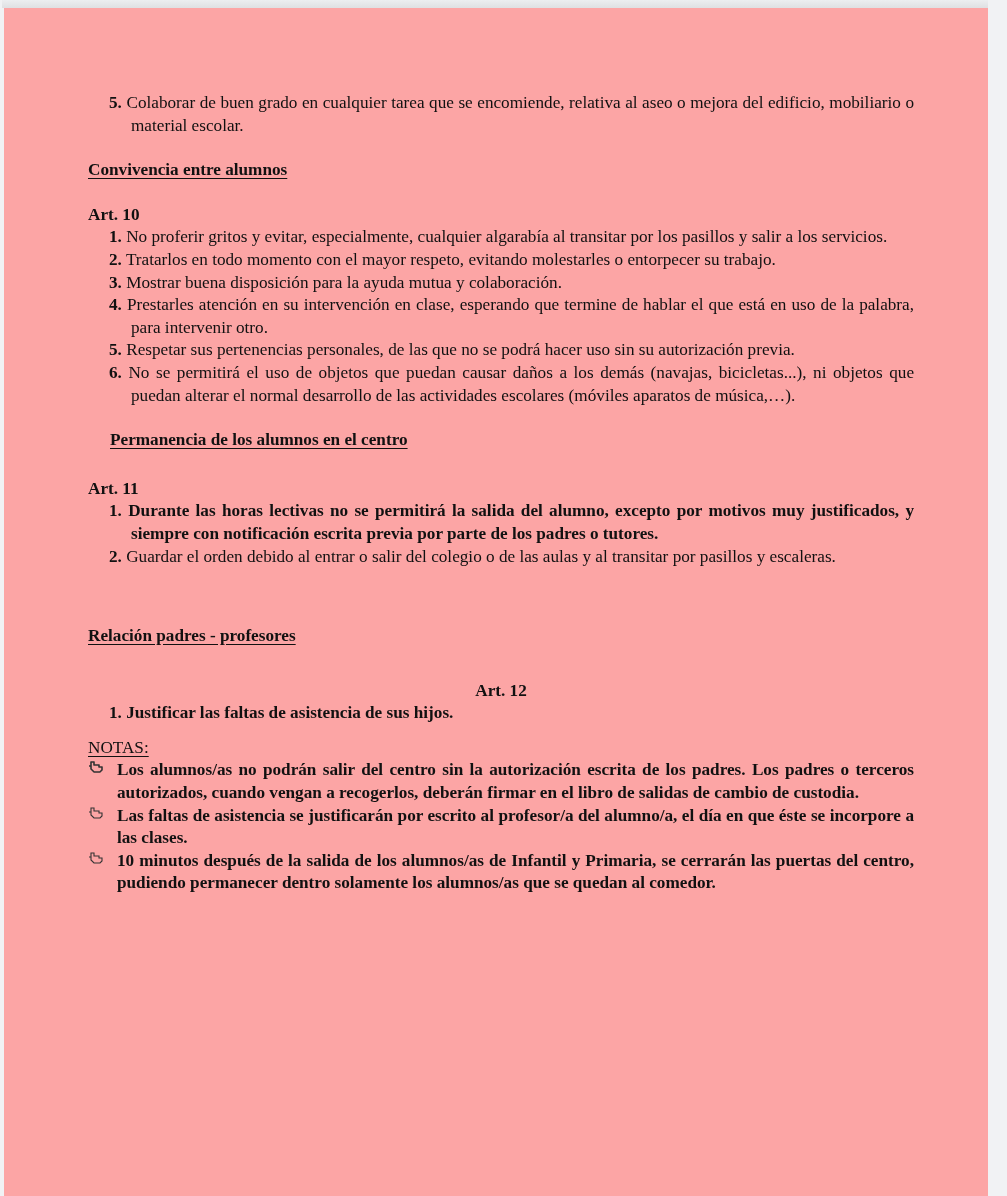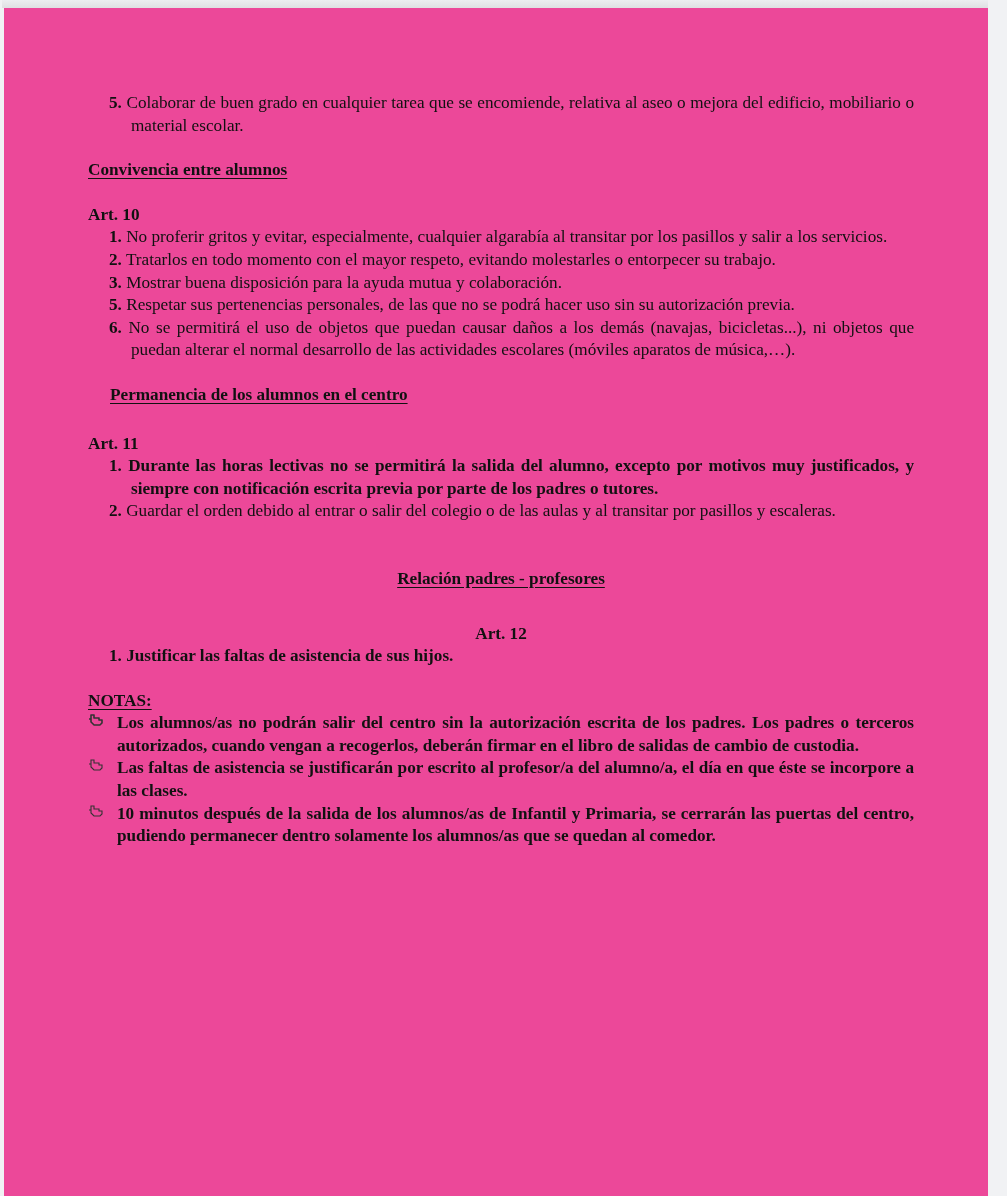--- a/index.html
+++ b/index.html
@@ -22,21 +22,21 @@
       width: 986px;
       height: 8px;
       background: linear-gradient(#eceef0, #dfe0e2);
     }
     .page {
       position: absolute;
       left: 4px;
       top: 8px;
       width: 984px;
       height: 1188px;
-      background: #ec4899;
+      background: #fca5a5;
     }
     .content {
       position: absolute;
       left: 84px;
       top: 84px;
       width: 826px;
       font-size: 17.2px;
       line-height: 22.6px;
     }
     .item {
@@ -85,33 +85,34 @@
 <div class="page">
   <div class="content">
 
     <div class="item" style="padding-left:43px;"><span class="num">5.</span> <span>Colaborar de buen grado en cualquier tarea que se encomiende, relativa al aseo o mejora del edificio, mobiliario o material escolar.</span></div>
 
     <div class="heading" style="margin-top:22px;">Convivencia entre alumnos</div>
     <div class="art" style="margin-top:22px;">Art. 10</div>
     <div class="item"><span class="num">1.</span> <span>No proferir gritos y evitar, especialmente, cualquier algarabía al transitar por los pasillos y salir a los servicios.</span></div>
     <div class="item"><span class="num">2.</span> <span>Tratarlos en todo momento con el mayor respeto, evitando molestarles o entorpecer su trabajo.</span></div>
     <div class="item"><span class="num">3.</span> <span>Mostrar buena disposición para la ayuda mutua y colaboración.</span></div>
+    <div class="item"><span class="num">4.</span> <span>Prestarles atención en su intervención en clase, esperando que termine de hablar el que está en uso de la palabra, para intervenir otro.</span></div>
     <div class="item"><span class="num">5.</span> <span>Respetar sus pertenencias personales, de las que no se podrá hacer uso sin su autorización previa.</span></div>
     <div class="item"><span class="num">6.</span> <span>No se permitirá el uso de objetos que puedan causar daños a los demás (navajas, bicicletas...), ni objetos que puedan alterar el normal desarrollo de las actividades escolares (móviles aparatos de música,…).</span></div>
 
     <div class="heading" style="margin-top:22px; margin-left:22px;">Permanencia de los alumnos en el centro</div>
     <div class="art" style="margin-top:26px;">Art. 11</div>
     <div class="item bold"><span class="num">1.</span> <span>Durante las horas lectivas no se permitirá la salida del alumno, excepto por motivos muy justificados, y siempre con notificación escrita previa por parte de los padres o tutores.</span></div>
     <div class="item"><span class="num">2.</span> <span>Guardar el orden debido al entrar o salir del colegio o de las aulas y al transitar por pasillos y escaleras.</span></div>
 
-    <div class="heading" style="margin-top:45px;text-align:center;">Relación padres - profesores</div>
+    <div class="heading" style="margin-top:57px;">Relación padres - profesores</div>
     <div class="art" style="margin-top:32px;text-align:center;">Art. 12</div>
     <div class="item bold"><span class="num">1.</span> <span>Justificar las faltas de asistencia de sus hijos.</span></div>
 
-    <div class="heading" style="margin-top:22px; font-weight:bold;">NOTAS:</div>
+    <div class="heading" style="margin-top:12px; font-weight:normal;">NOTAS:</div>
 
     <div class="note">
       <span class="bullet">
         <svg width="16" height="18" viewBox="0 0 16 18">
             <path d="M3 2 L3 9 L6 12 L12 12 L14 10 L14 7 L11 7 L11 5 L6 5 L6 2 Z M3 6 L1 6" fill="none" stroke="#333" stroke-width="1.1"></path>
           </svg>
       </span>
     </div>
     <div class="note">
       <span class="bullet">

